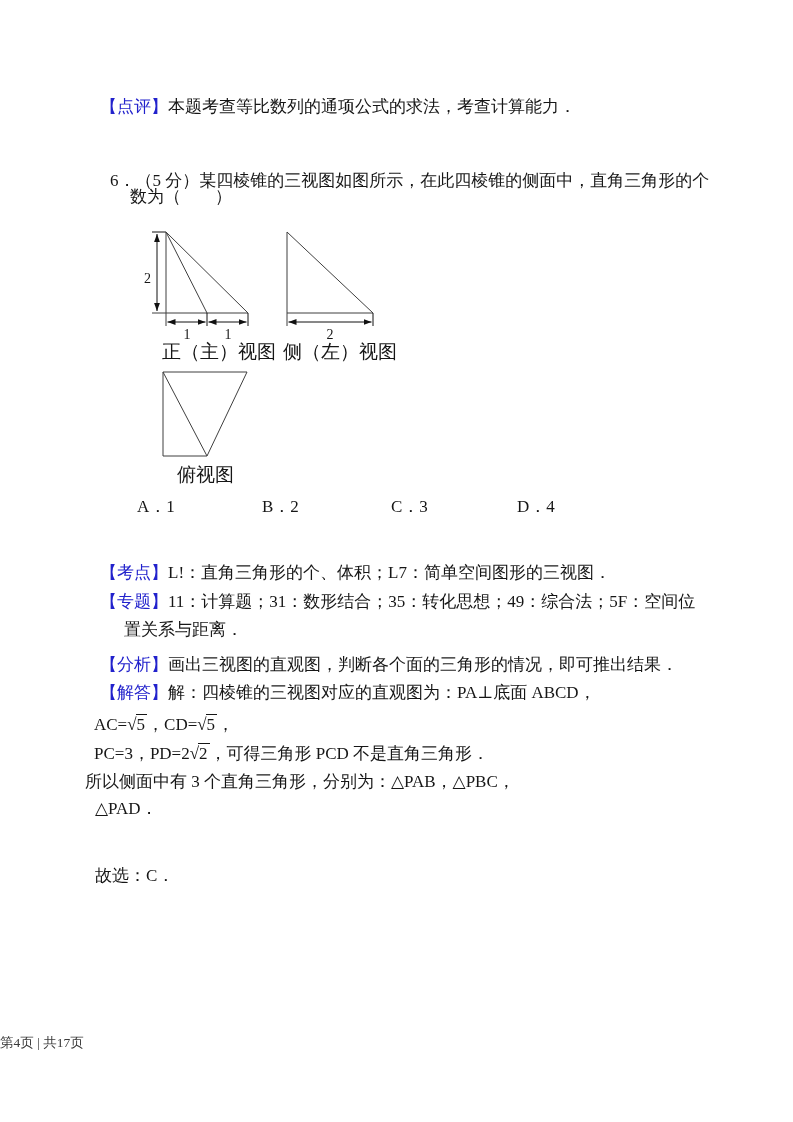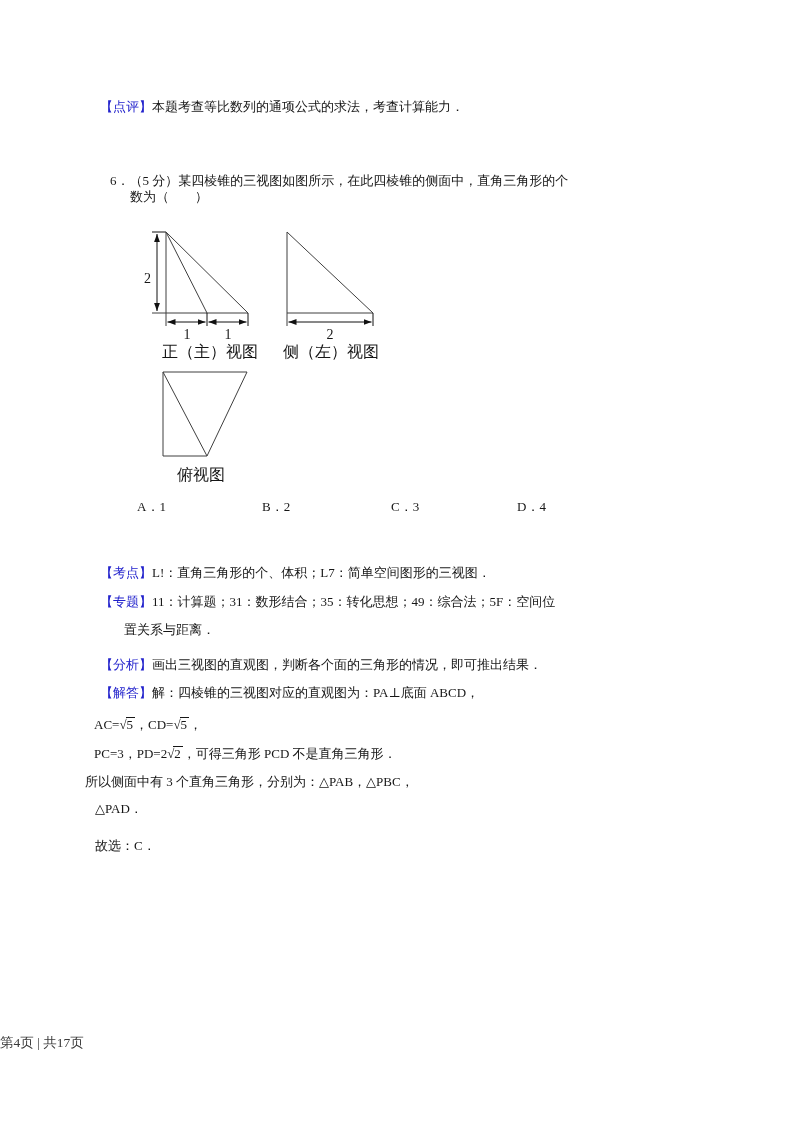--- a/index.html
+++ b/index.html
@@ -11,26 +11,26 @@
   }
   html,body{margin:0;padding:0;}
   body{
     width:793px;height:1122px;position:relative;background:#ffffff;
     font-family:"Liberation Serif","DejaVu Serif",serif;
     color:var(--text-ink);
     overflow:hidden;
   }
   .line{
     position:absolute;white-space:nowrap;
-    font-size:13px;line-height:22px;
+    font-size:17px;line-height:22px;
   }
   .tag{color:var(--tag-blue);}
   .caption{
     position:absolute;white-space:nowrap;
-    font-size:16px;line-height:20px;color:var(--text-ink);
+    font-size:19px;line-height:20px;color:var(--text-ink);
   }
   .figure{position:absolute;}
   .figure line{stroke:var(--figure-line);stroke-width:1;}
   .figure line.dim{stroke:var(--dim-line);}
   .figure text{
     font-family:"Liberation Serif","DejaVu Serif",serif;
     font-size:14px;fill:var(--text-ink);
   }
   .sqrt{display:inline-block;}
   .sq-sign{display:inline-block;}
@@ -118,15 +118,15 @@
   <span class="tag">【分析】</span><span>画出三视图的直观图，判断各个面的三角形的情况，即可推出结果．</span>
 </div>
 <div class="line" style="left:100px;top:682px">
   <span class="tag">【解答】</span><span>解：四棱锥的三视图对应的直观图为：PA⊥底面 ABCD，</span>
 </div>
 
 <div class="line" style="left:94px;top:714px">AC=<span class="sqrt"><span class="sq-sign">√</span><span class="sq-rad">5</span></span>，CD=<span class="sqrt"><span class="sq-sign">√</span><span class="sq-rad">5</span></span>，</div>
 <div class="line" style="left:94px;top:743px">PC=3，PD=2<span class="sqrt"><span class="sq-sign">√</span><span class="sq-rad">2</span></span>，可得三角形 PCD 不是直角三角形．</div>
 <div class="line" style="left:85px;top:771px">所以侧面中有 3 个直角三角形，分别为：△PAB，△PBC，</div>
 <div class="line" style="left:95px;top:798px">△PAD．</div>
-<div class="line" style="left:95px;top:835px">故选：C．</div>
+<div class="line" style="left:95px;top:865px">故选：C．</div>
 
 <div class="footer">第4页 | 共17页</div>
 
 </body></html>

